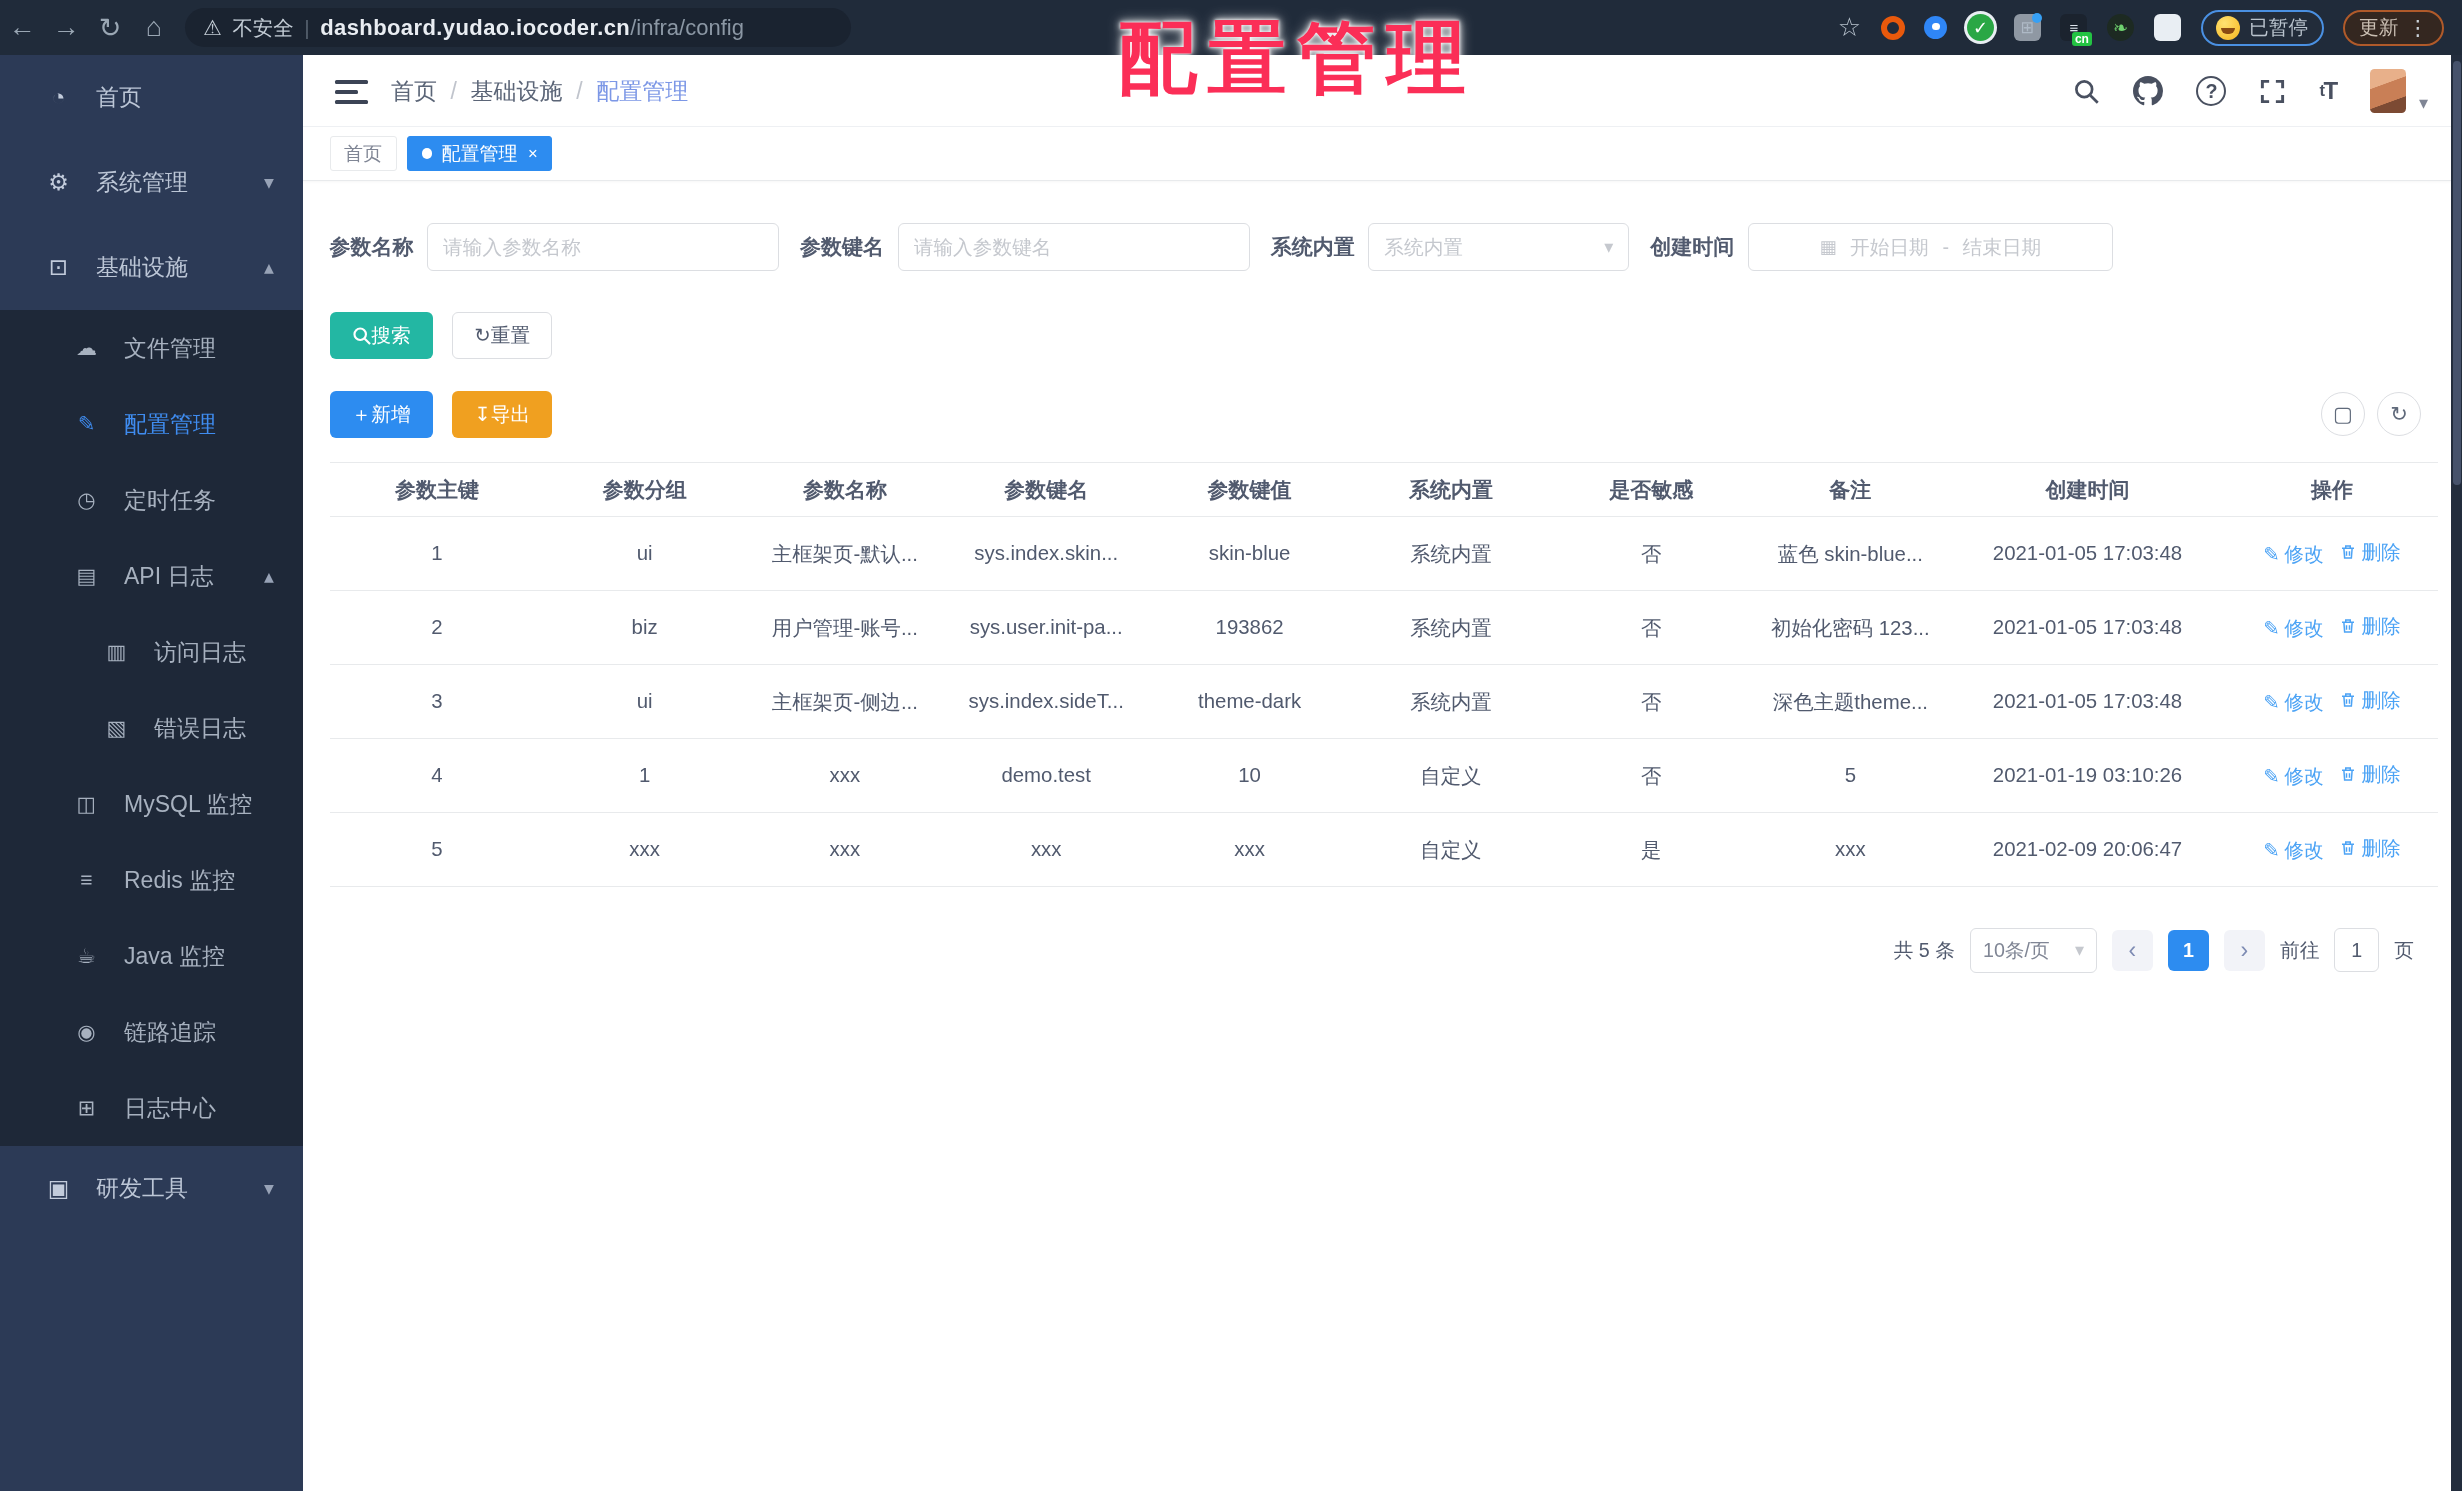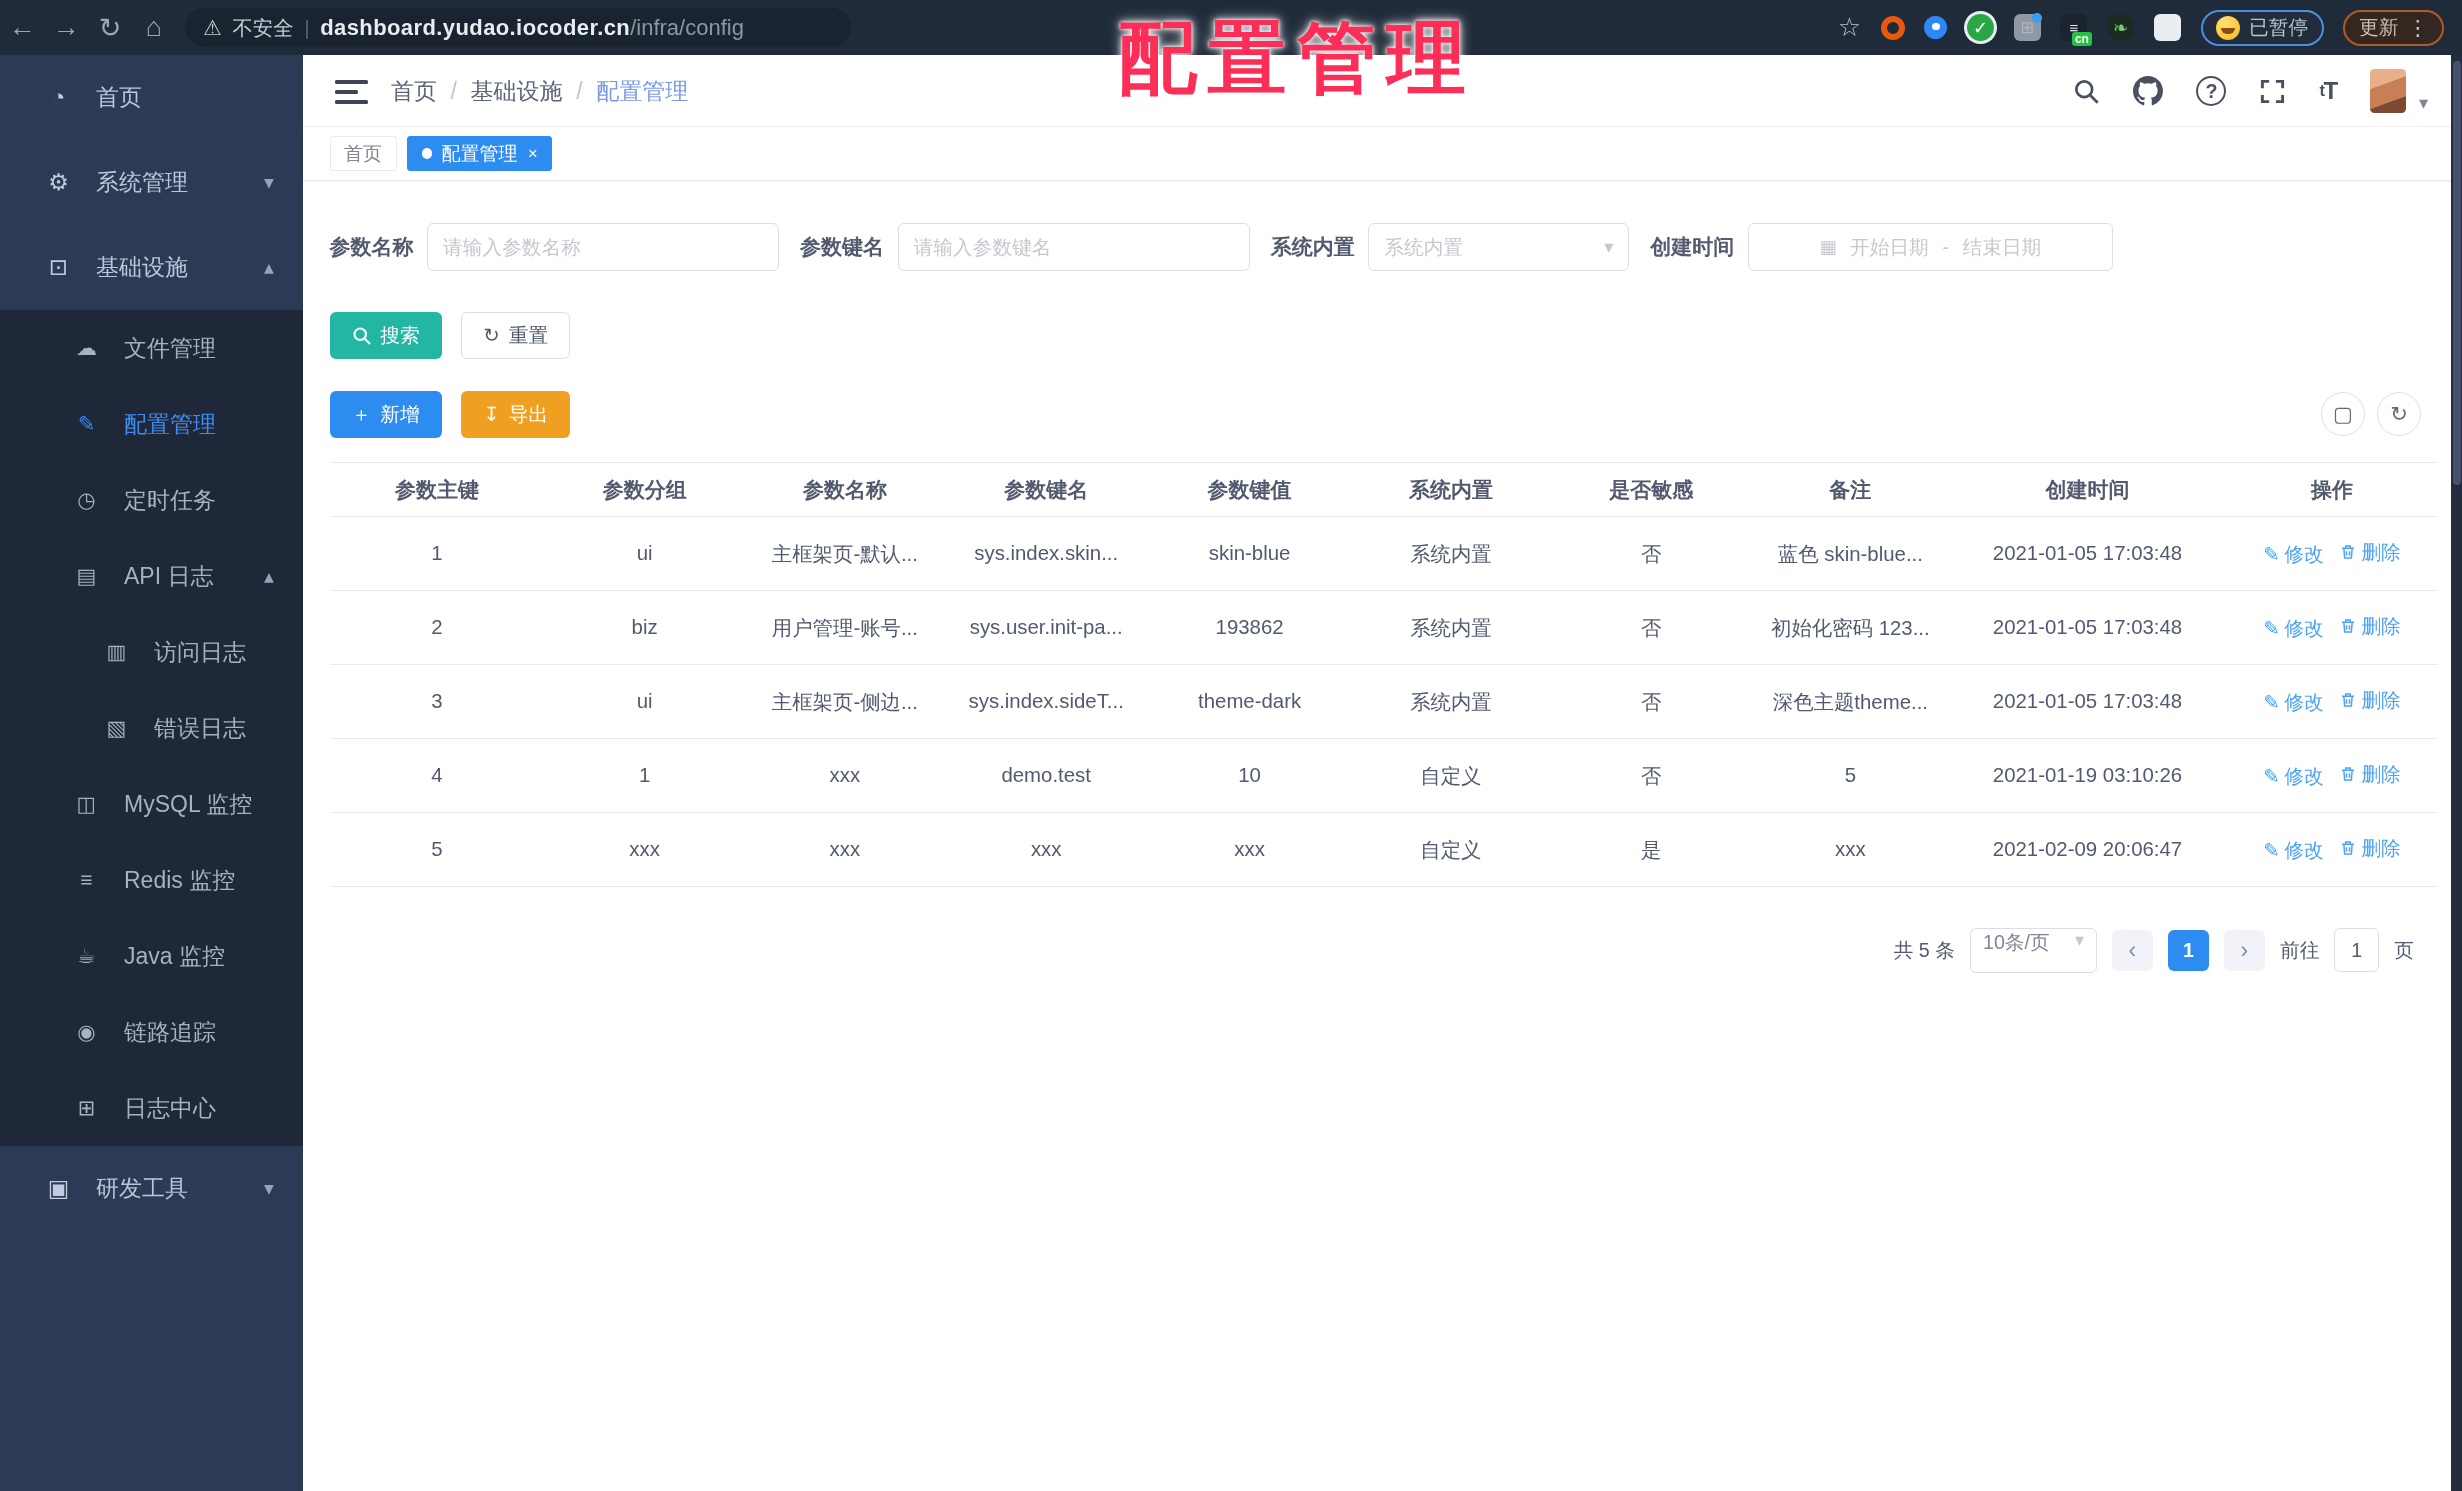--- a/index.html
+++ b/index.html
@@ -76,21 +76,21 @@
   #content { left:303px; top:182px; width:2160px; height:1309px; background:#fff; z-index:2;margin-top:9px; }
   .flabel { font-size:21px; font-weight:700; color:#515a6e; margin-right:13.6px; white-space:nowrap; }
   #filters { position:absolute; left:26.5px; top:32px; display:flex; align-items:center; }
   .finput { height:48px; border:0.8px solid #dcdee2; border-radius:6px; display:flex; align-items:center; padding:0 15px; font-size:19.7px; color:#c5c8ce; background:#fff; margin-right:21px; position:relative; }
   .finput input { border:none; outline:none; font-size:19.7px; width:100%; color:#515a6e; font-family:inherit; }
   .finput input::placeholder { color:#c5c8ce; }
   .w-text { width:352px; }
   .w-select { width:261px; color:#c5c8ce; justify-content:space-between; }
   .w-date { width:365px; gap:13.6px; justify-content:center; }
   .chev-d { color:#c5c8ce; font-size:18px; }
-  .btn { height:47px; border-radius:6px; display:inline-flex; align-items:center; justify-content:center; gap:9px; font-size:19.7px; padding:0 21px; cursor:pointer; border:0.8px solid transparent; }
+  .btn { height:47px; border-radius:6px; display:inline-flex; align-items:center; justify-content:center; font-size:19.7px; padding:0 21px; cursor:pointer; border:0.8px solid transparent; }
   .btn-search { background:#23b7a3; color:#fff; }
   .btn-reset { background:#fff; color:#515a6e; border-color:#dcdee2; }
   .btn-add { background:#2d8cf0; color:#fff; }
   .btn-export { background:#f0a020; color:#fff; }
   #btn-row1 { position:absolute; left:26.5px; top:121px; display:flex; gap:19.7px; }
   #btn-row2 { position:absolute; left:26.5px; top:200px; display:flex; gap:19.7px; }
   .circle-btn { position:absolute; width:44px; height:44px; border-radius:50%; border:0.8px solid #dcdee2; color:#606a7b; font-size:21px; display:flex; align-items:center; justify-content:center; top:201px; background:#fff; cursor:pointer; }
   #circle-zoom { right:98px; } #circle-refresh { right:42px; }
 
   
@@ -100,21 +100,21 @@
   #cfg-table col:nth-child(1){width:10.2%} #cfg-table col:nth-child(2){width:9.5%}
   #cfg-table col:nth-child(3){width:9.5%} #cfg-table col:nth-child(4){width:9.6%}
   #cfg-table col:nth-child(5){width:9.7%} #cfg-table col:nth-child(6){width:9.4%}
   #cfg-table col:nth-child(7){width:9.6%} #cfg-table col:nth-child(8){width:9.3%}
   #cfg-table col:nth-child(9){width:13.2%} #cfg-table col:nth-child(10){width:10%}
   .act-link { color:#4ca3f5; cursor:pointer; margin:0 7.6px; display:inline-flex; align-items:center; gap:4.5px; font-size:19.7px; }
   .act-link svg { display:block; }
 
   
   #pagination { position:absolute; right:49px; top:735px; height:48px; display:flex; align-items:center; gap:15px; color:#515a6e; font-size:19.7px; }
-  #page-size { width:127px; height:45px; border:0.8px solid #dcdee2; border-radius:6px; display:flex; justify-content:space-between; padding:0 12px; color:#808695; cursor:pointer; }
+  #page-size { width:127px; height:45px; border:0.8px solid #dcdee2; border-radius:6px; display:flex; align-items:center; justify-content:space-between; padding:0 12px; color:#808695; cursor:pointer; }
   .pg-btn { width:41px; height:41px; border-radius:6px; background:#f2f3f8; color:#7e8bb3; display:flex; align-items:center; justify-content:center; font-size:23px; cursor:pointer; }
   .pg-cur { width:41px; height:41px; border-radius:6px; background:#2d8cf0; color:#fff; display:flex; align-items:center; justify-content:center; font-size:19.7px; font-weight:700; cursor:pointer; }
   #goto-input { width:45px; height:44px; border:0.8px solid #dcdee2; border-radius:6px; text-align:center; font-size:19.7px; color:#515a6e; outline:none; font-family:inherit; }
 
   
   #overlay-title { position:absolute; left:1118px; top:6px; font-size:79px; font-weight:700; color:#fb2e57; letter-spacing:10.6px; z-index:50;
     text-shadow:0 0 3px #fff, 0 0 7.6px #ffffff, 0 0 13.6px #ffffffb0; }
   #scrollbar { position:absolute; right:0; top:55px; width:10.6px; height:1436px; background:#232d3d; z-index:6; }
   #scroll-thumb { position:absolute; left:1.5px; top:6px; width:7.6px; height:424px; border-radius:3.8px; background:#46526b; }
 </style>

